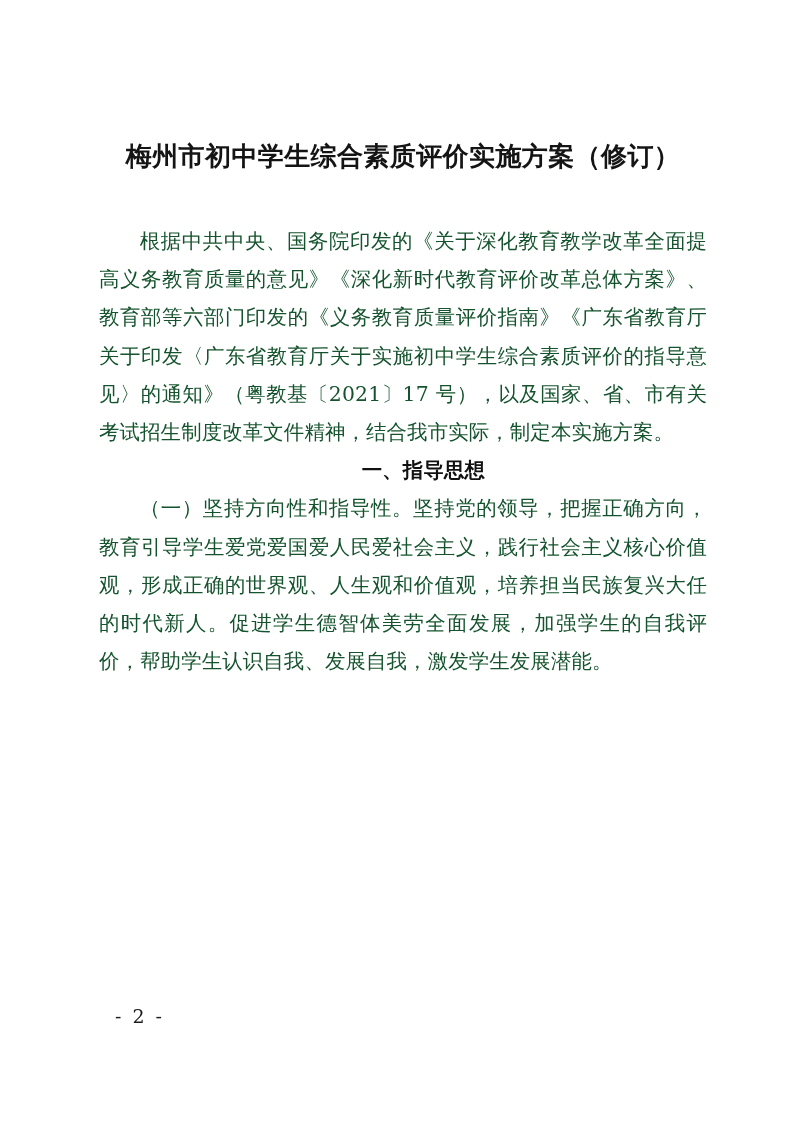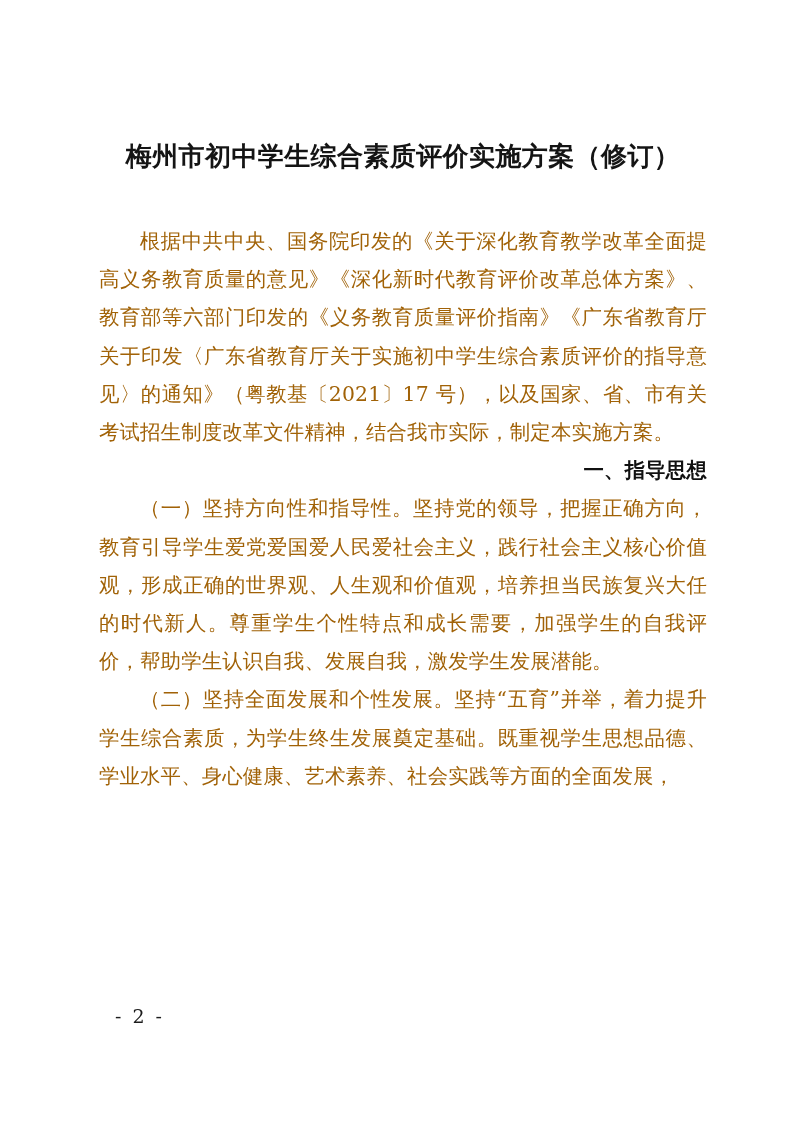--- a/index.html
+++ b/index.html
@@ -58,33 +58,33 @@
 
   p.para {
     margin: 0;
     padding: 0;
     font-family: "DejaVu Serif", "Liberation Serif", serif;
     font-size: 20.4px;
     line-height: 38.2px;
     text-align: justify;
     text-justify: inter-character;
     text-indent: 2em;
-    color: #a16207;
+    color: #14532d;
     letter-spacing: 0.15px;
   }
 
   h2.section-heading {
     margin: 0;
     padding: 0;
     font-family: "DejaVu Sans", "Liberation Sans", sans-serif;
     font-weight: 700;
     font-size: 20.4px;
     line-height: 38.2px;
     text-indent: 2em;
-    text-align: right;
+    text-align: center;
     color: #111111;
     letter-spacing: 0.2px;
   }
 
   .page-number {
     position: absolute;
     left: 115px;
     top: 1004px;
     font-family: "DejaVu Serif", "Liberation Serif", serif;
     font-size: 19px;
@@ -99,21 +99,20 @@
 
 <div class="page">
 
   <div class="content">
 
     <h1 class="doc-title">梅州市初中学生综合素质评价实施方案（修订）</h1>
 
     <div class="body-block">
         <p class="para">根据中共中央、国务院印发的《关于深化教育教学改革全面提高义务教育质量的意见》《深化新时代教育评价改革总体方案》、教育部等六部门印发的《义务教育质量评价指南》《广东省教育厅关于印发〈广东省教育厅关于实施初中学生综合素质评价的指导意见〉的通知》（粤教基〔2021〕17 号），以及国家、省、市有关考试招生制度改革文件精神，结合我市实际，制定本实施方案。</p>
         <h2 class="section-heading">一、指导思想</h2>
-        <p class="para">（一）坚持方向性和指导性。坚持党的领导，把握正确方向，教育引导学生爱党爱国爱人民爱社会主义，践行社会主义核心价值观，形成正确的世界观、人生观和价值观，培养担当民族复兴大任的时代新人。尊重学生个性特点和成长需要，加强学生的自我评价，帮助学生认识自我、发展自我，激发学生发展潜能。</p>
-        <p class="para">（二）坚持全面发展和个性发展。坚持“五育”并举，着力提升学生综合素质，为学生终生发展奠定基础。既重视学生思想品德、学业水平、身心健康、艺术素养、社会实践等方面的全面发展，</p>
+        <p class="para">（一）坚持方向性和指导性。坚持党的领导，把握正确方向，教育引导学生爱党爱国爱人民爱社会主义，践行社会主义核心价值观，形成正确的世界观、人生观和价值观，培养担当民族复兴大任的时代新人。促进学生德智体美劳全面发展，加强学生的自我评价，帮助学生认识自我、发展自我，激发学生发展潜能。</p>
       </div>
 
   </div>
 
   <div class="page-number">- 2 -</div>
 
 </div>
 
 </body></html>

